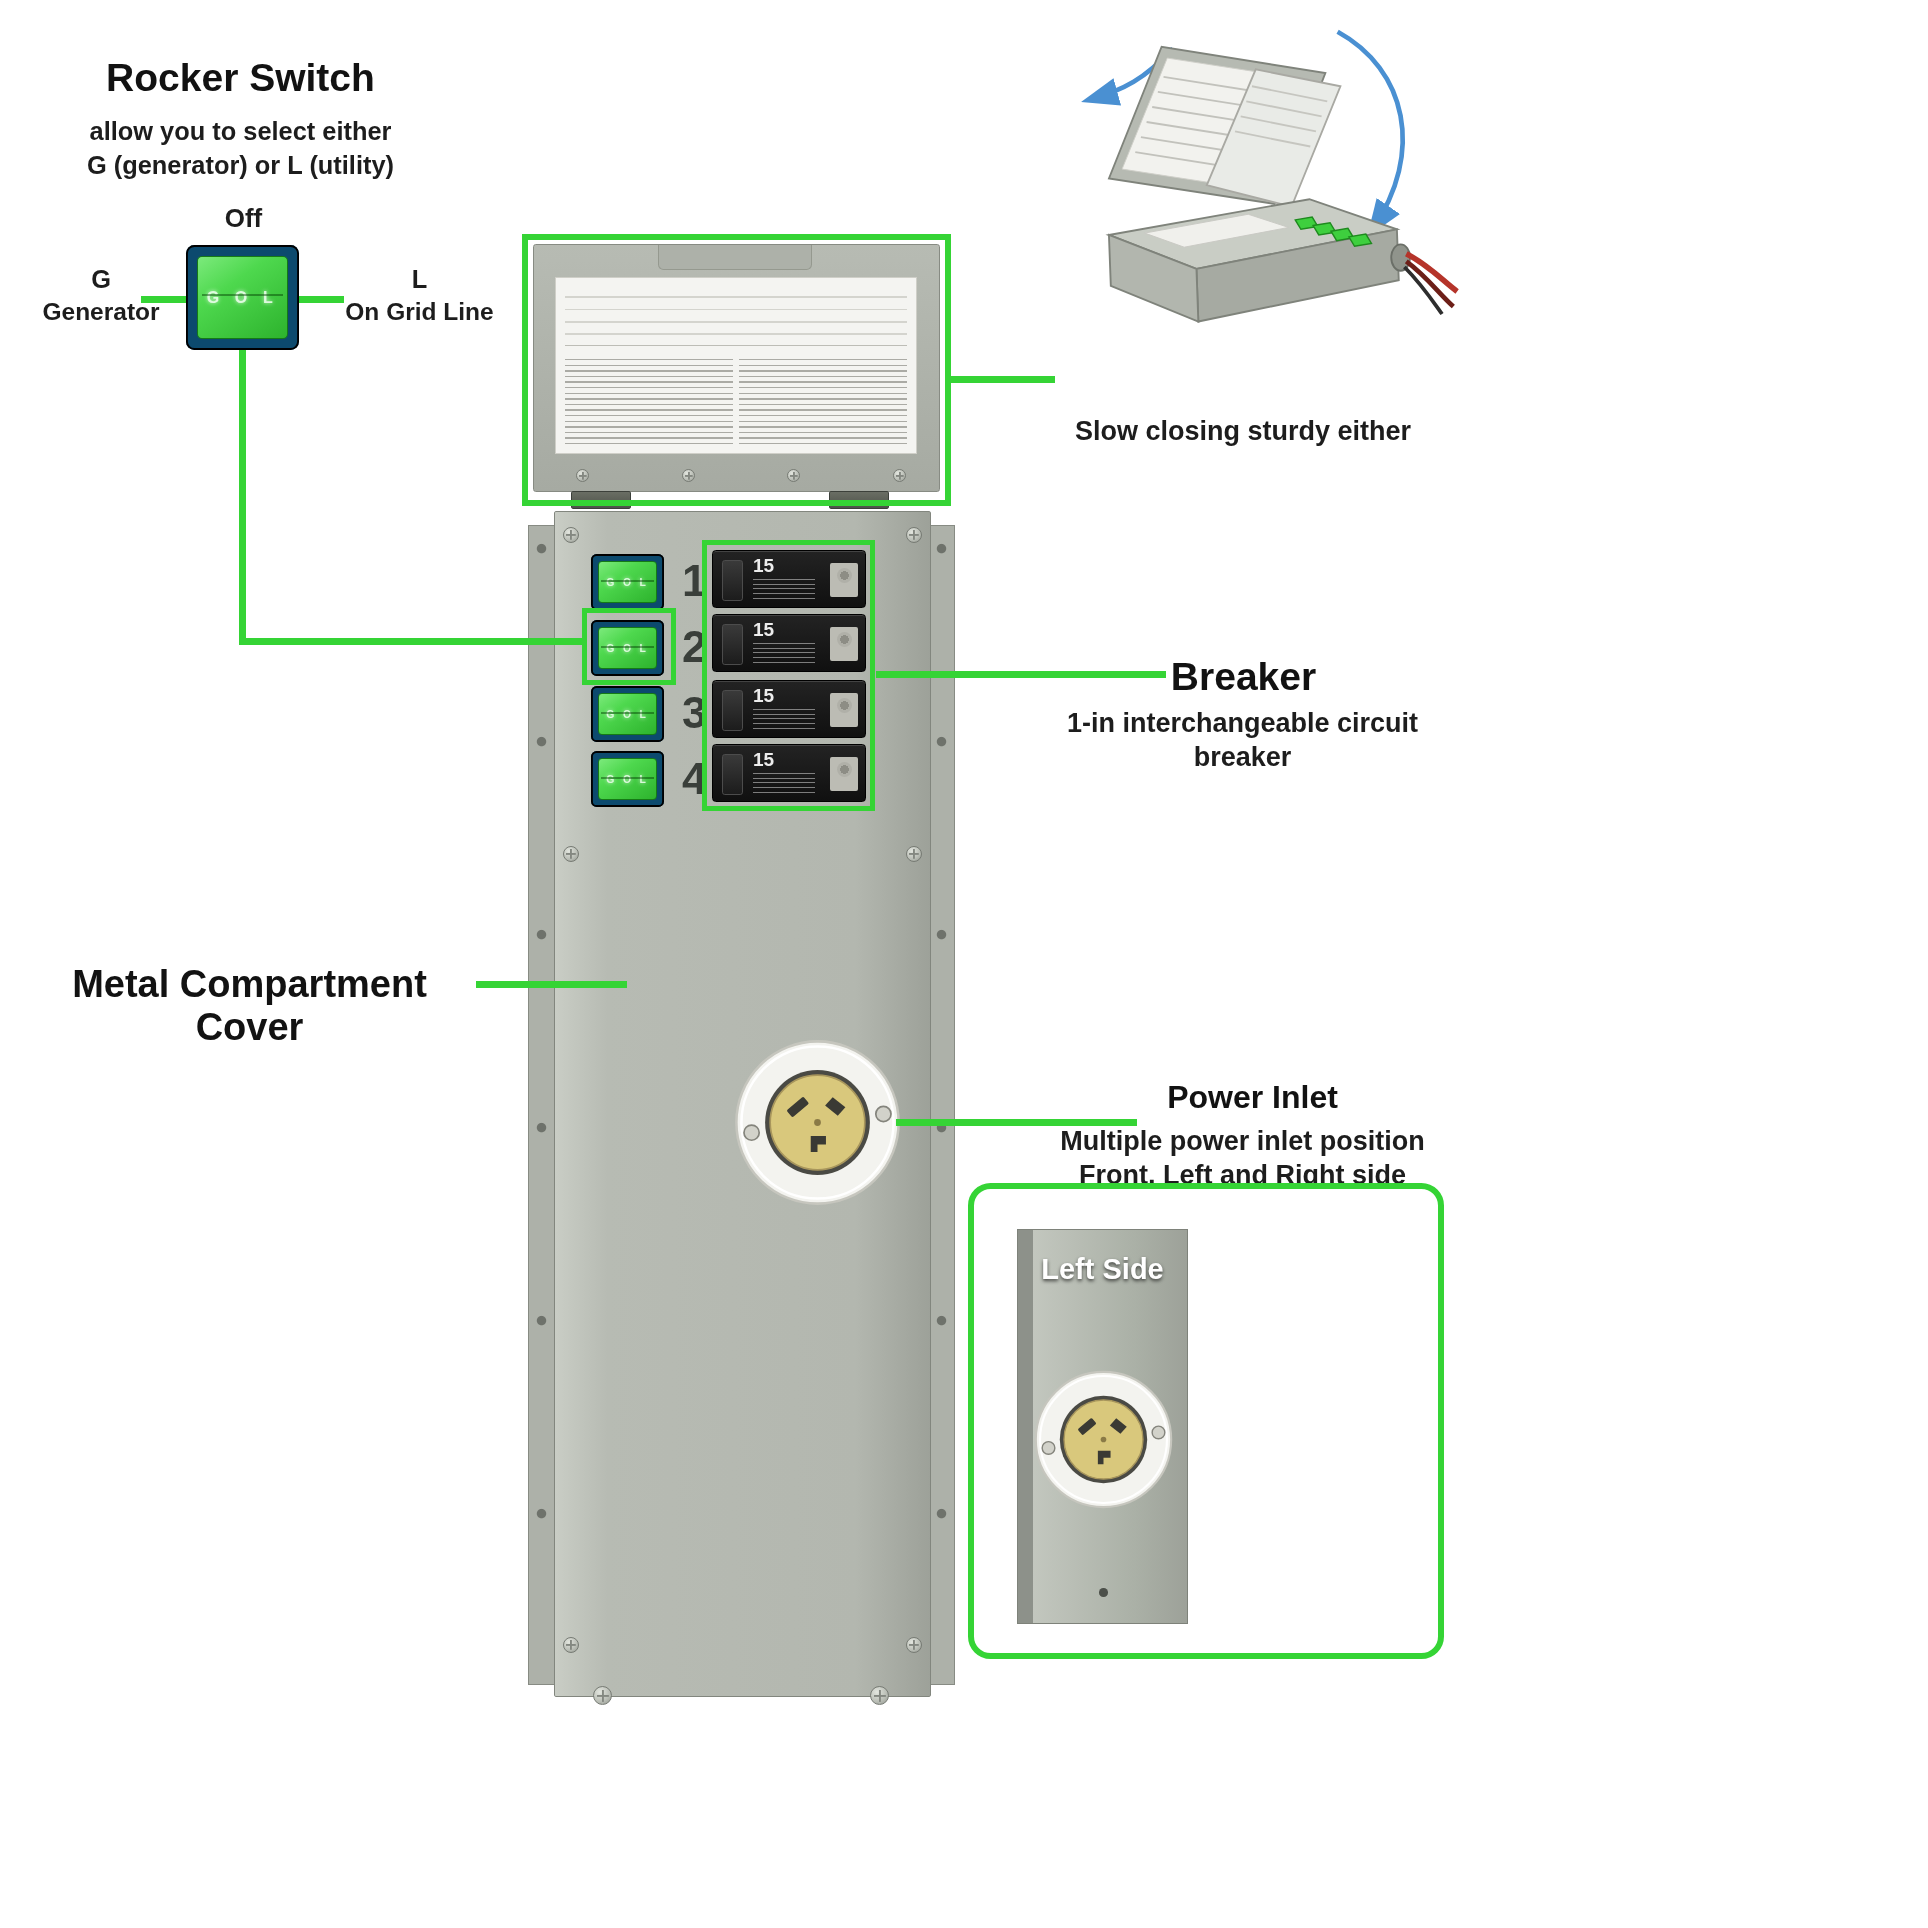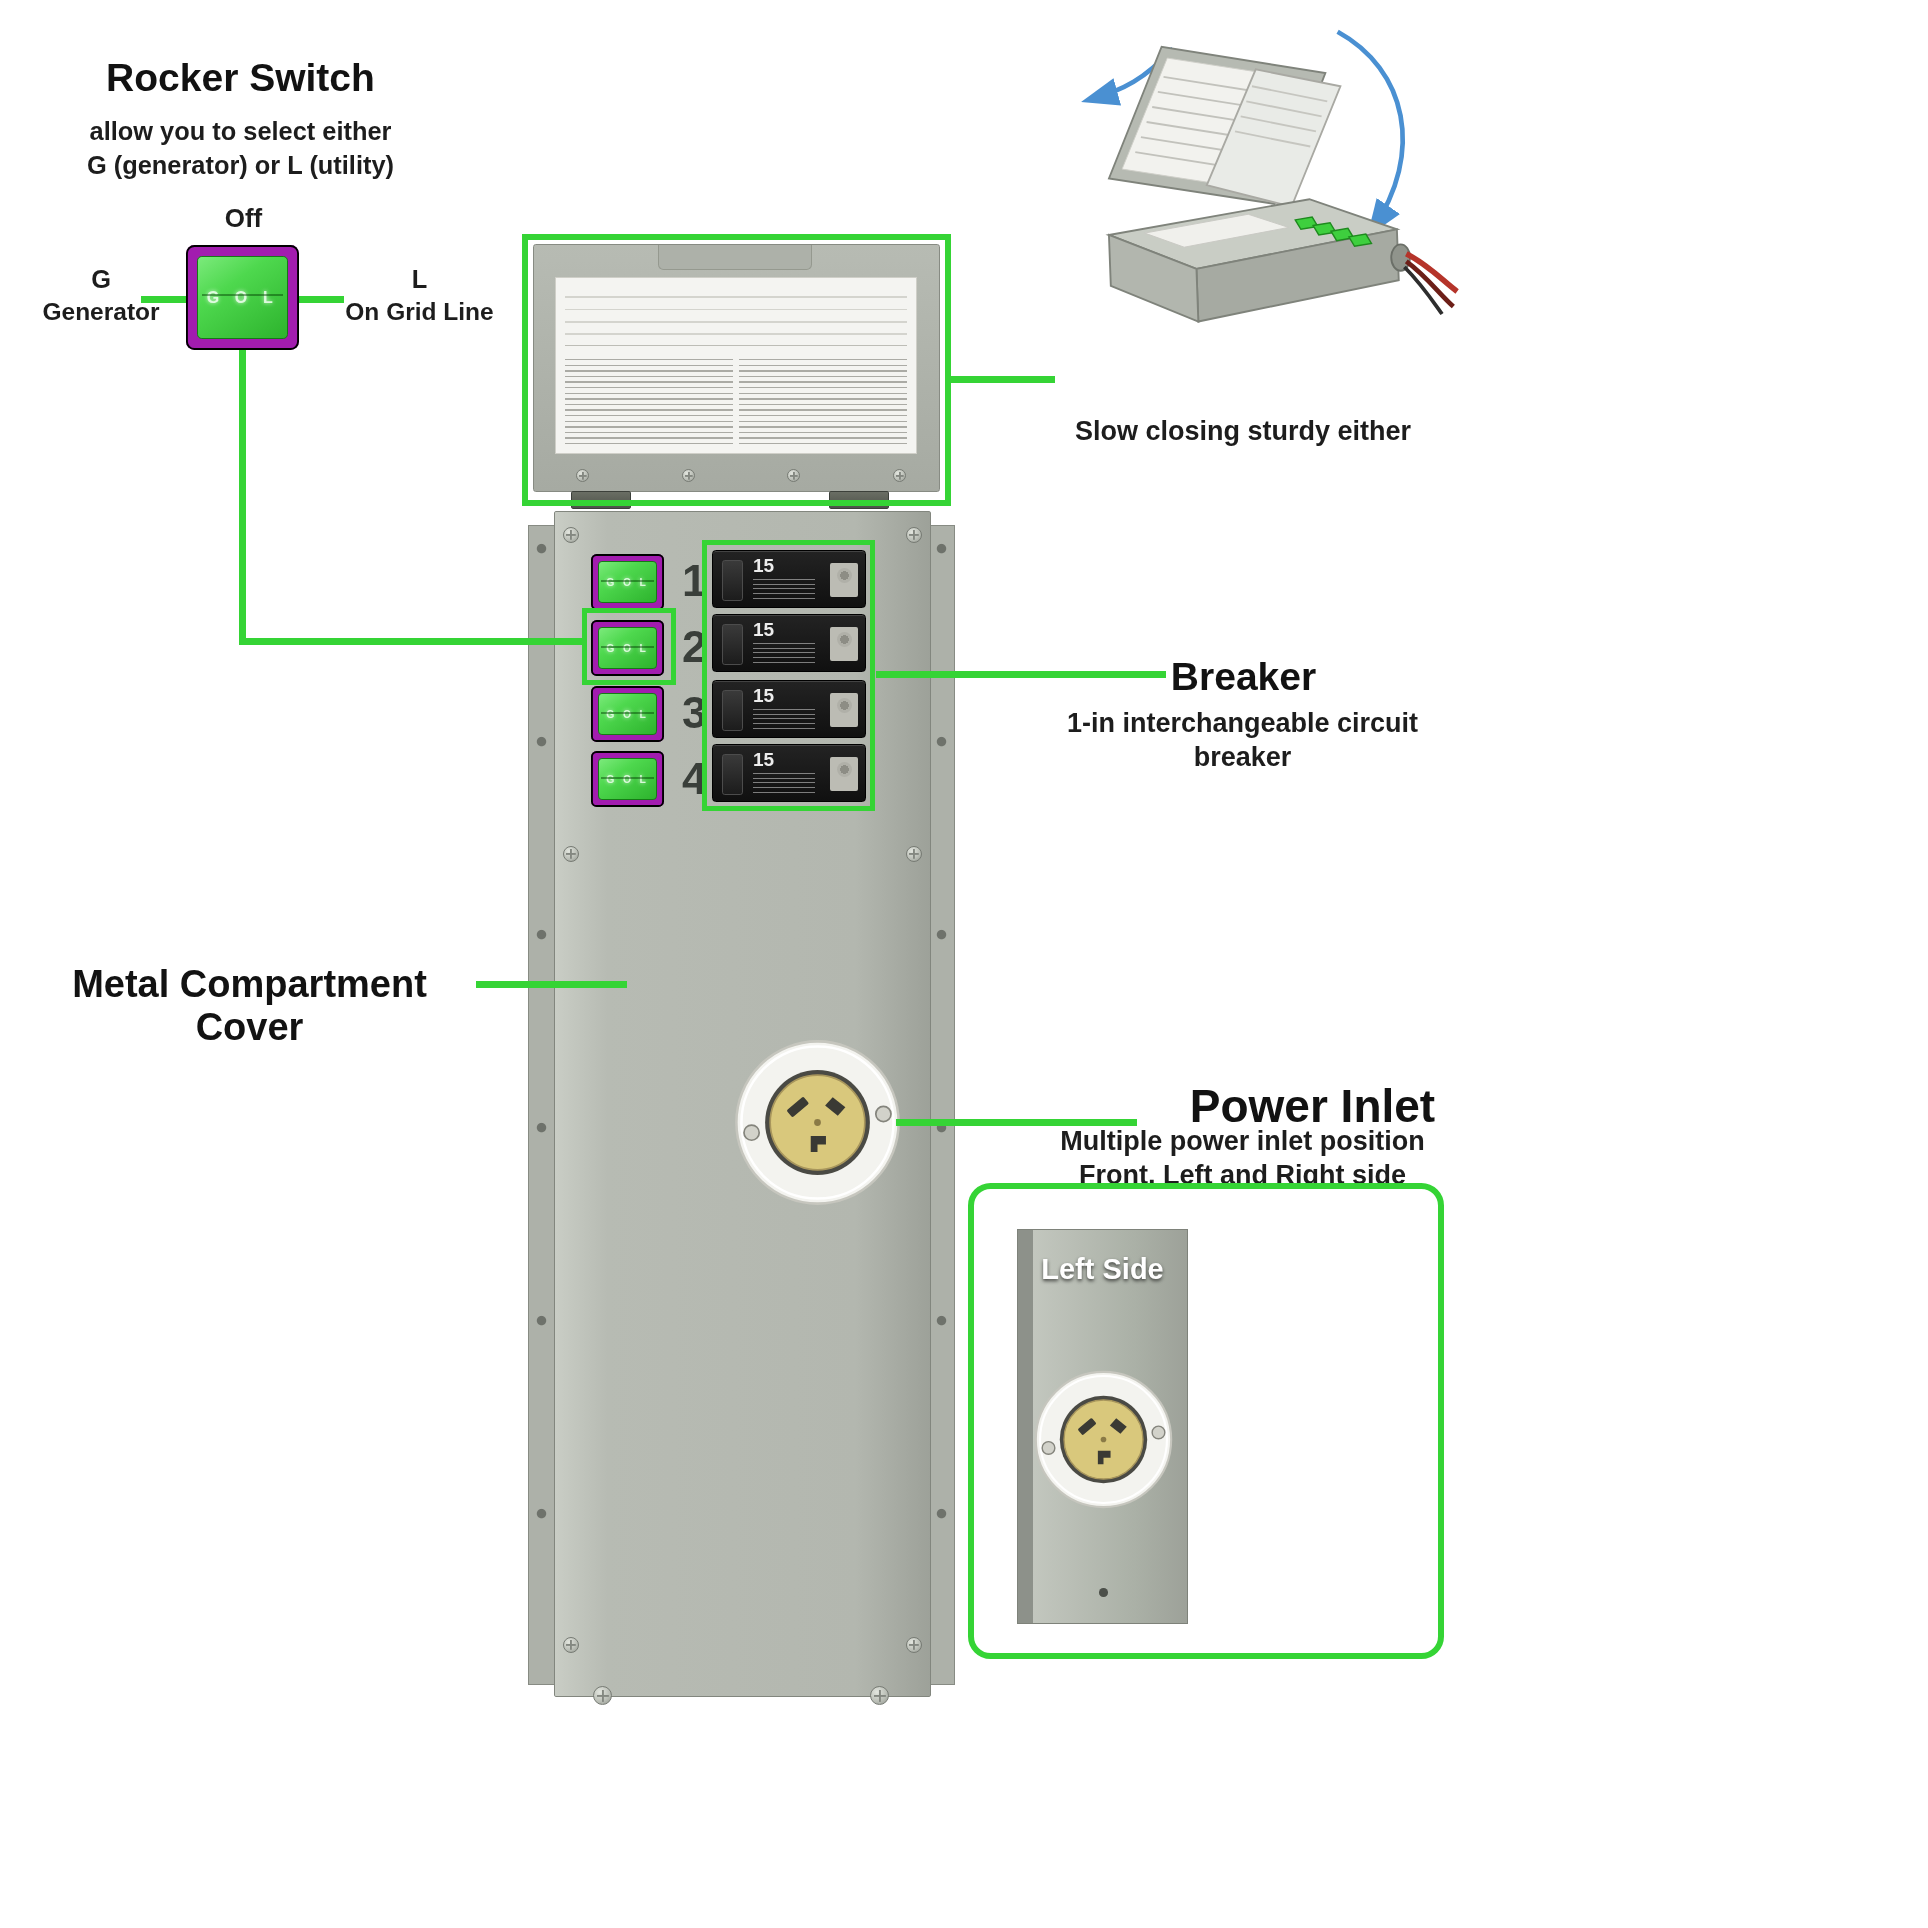--- a/index.html
+++ b/index.html
@@ -10,21 +10,21 @@
   .heading{position:absolute;font-weight:700;text-align:center;color:#121212}
   .sub{position:absolute;font-weight:700;text-align:center;color:#1d1d1d}
   .gline{position:absolute;background:#35d435;z-index:6}
   .gbox{position:absolute;border:5.6px solid #35d435;background:transparent;z-index:6}
   .screw{position:absolute;width:16px;height:16px;border-radius:50%;
      background:
        linear-gradient(#848881,#848881) center/70% 1.9px no-repeat,
        linear-gradient(#848881,#848881) center/1.9px 70% no-repeat,
        radial-gradient(circle at 35% 30%,#e3e6df,#b9bdb5 60%,#8f938b);
      border:0.9px solid #777b74;z-index:4}
-  .bezel{position:absolute;background:#a21caf;border-radius:8.5px;box-shadow:inset 0 0 0 1.9px #000;z-index:3}
+  .bezel{position:absolute;background:#0c4a6e;border-radius:8.5px;box-shadow:inset 0 0 0 1.9px #000;z-index:3}
   .rocker-face{position:absolute;inset:11.3px;border-radius:4.7px;
      background:linear-gradient(145deg,#7cea7c 0%,#4ed84e 35%,#2db32d 100%);
      border:1.9px solid #157a15;display:flex;align-items:center;justify-content:center}
   .rocker-face::after{content:"";position:absolute;left:4%;right:4%;top:46%;height:1.9px;background:rgba(0,60,0,.45)}
   .bezel-sm .rocker-face{inset:6.6px;border-radius:3.8px}
   .golt{font-weight:700;color:rgba(238,255,238,.85);text-shadow:0 0 4.7px rgba(255,255,255,.8);letter-spacing:5.6px}
   .golt-sm{letter-spacing:2.8px;font-size:10.4px}
   .num{position:absolute;width:41px;height:58px;font-size:45px;font-weight:700;color:#3a3f3a;
        text-align:center;line-height:58px;z-index:3}
   .breaker{position:absolute;width:154px;height:58px;background:linear-gradient(180deg,#232323,#101010);
@@ -196,21 +196,21 @@
 
   <div class="gline" style="left:876px;top:671px;width:290px;height:6.6px"></div>
   <div class="heading" style="left:1055px;top:655px;width:377px;font-size:39px">Breaker</div>
   <div class="sub" style="left:1026px;top:708px;width:433px;font-size:27px">1-in interchangeable circuit</div>
   <div class="sub" style="left:1026px;top:742px;width:433px;font-size:27px">breaker</div>
 
   <div class="heading" style="left:19px;top:963px;width:461px;font-size:38px">Metal Compartment Cover</div>
   <div class="gline" style="left:476px;top:981px;width:151px;height:6.6px"></div>
 
   <div class="gline" style="left:896px;top:1119px;width:241px;height:6.6px"></div>
-  <div class="heading" style="left:1124px;top:1079px;width:377px;font-size:46px">Power Inlet</div>
+  <div class="heading" style="left:1064px;top:1079px;width:377px;font-size:32px">Power Inlet</div>
   <div class="sub" style="left:1026px;top:1126px;width:433px;font-size:27px">Multiple power inlet position</div>
   <div class="sub" style="left:1026px;top:1160px;width:433px;font-size:27px">Front, Left and Right side</div>
 
   <svg class="abs" style="left:1022px;top:11.3px" width="443" height="367" viewBox="0 0 470 390">
     <defs>
       <marker id="ah" markerWidth="10" markerHeight="8" refX="6" refY="3" orient="auto">
         <path d="M0,0 L8,3 L0,6 z" fill="#4a90d2"></path>
       </marker>
     </defs>
 

